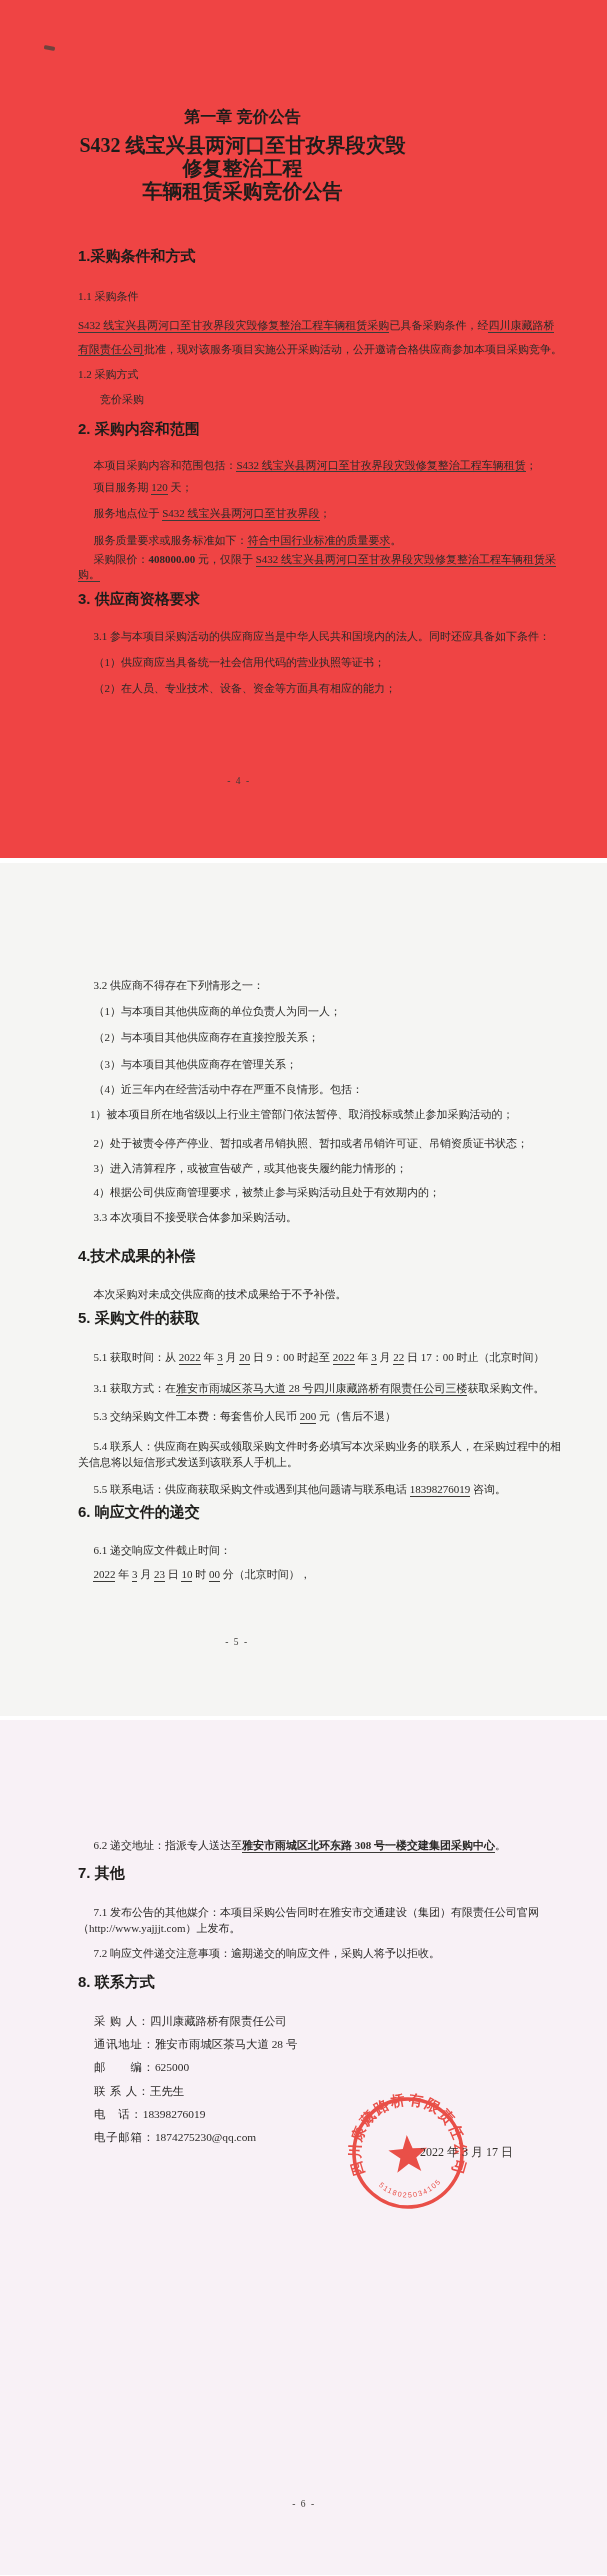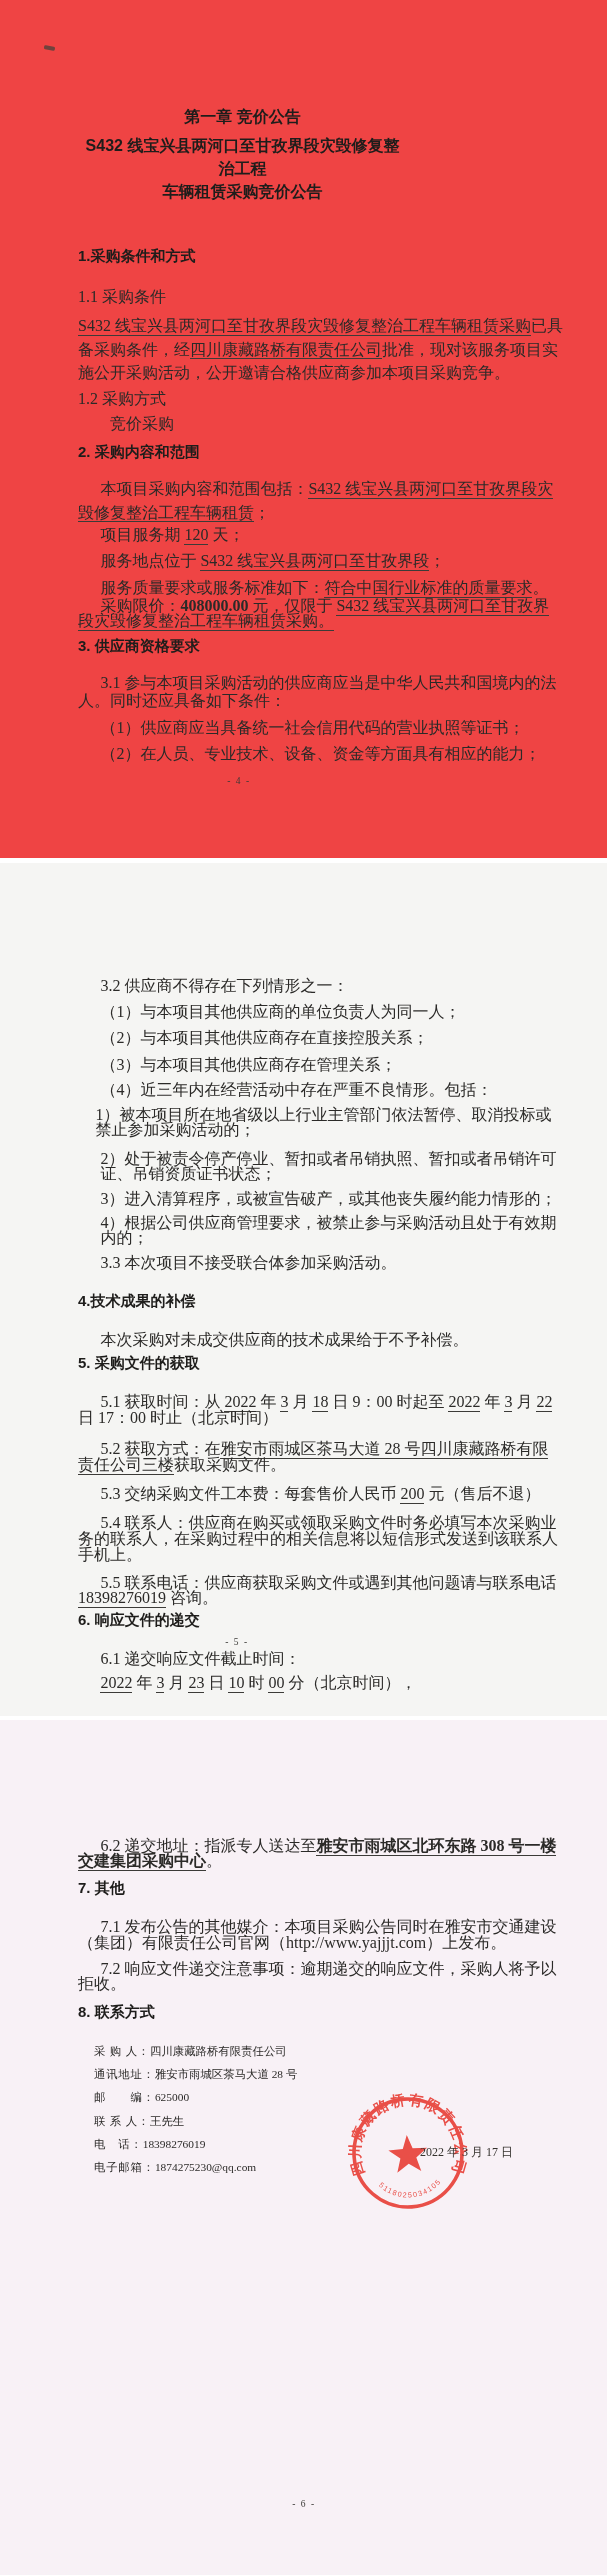--- a/index.html
+++ b/index.html
@@ -4,23 +4,23 @@
 <style>
   html,body{margin:0;padding:0;background:#ffffff;}
   .canvas{width:607px;font-family:"Liberation Serif","DejaVu Serif",serif;color:#2b2a28;}
   .page{position:relative;width:607px;box-sizing:border-box;padding-left:78px;padding-right:44px;overflow:hidden;}
   .pg1{height:858px;background:#ef4444;padding-top:108px;}
   .pg2{height:853px;background:#f5f5f3;padding-top:115px;}
   .pg3{height:855px;background:#f8f1f6;padding-top:118px;}
   .gap{height:4.6px;background:#ffffff;box-shadow:0 1.5px 2.3px rgba(0,0,0,.07);}
   .titlewrap{width:329px;text-align:center;}
   .chapter{margin:0;font-family:"Liberation Sans","DejaVu Sans",sans-serif;font-weight:700;font-size:16px;line-height:18px;color:#1e1d1b;}
-  .doctitle{margin-top:7.6px;font-family:Liberation Sans, sans-serif;font-weight:700;font-size:16px;line-height:23px;color:#1e1d1b;}
+  .doctitle{margin-top:7.6px;font-family:Liberation Serif, serif;font-weight:700;font-size:20px;line-height:23px;color:#1e1d1b;}
   .h{margin:0;font-family:"Liberation Sans","DejaVu Sans",sans-serif;font-weight:700;font-size:15px;line-height:20px;color:#1e1d1b;}
-  .b{margin:0;font-size:16px;line-height:15px;}
+  .b{margin:0;font-size:11px;line-height:15px;}
   .w{line-height:23.5px;}          
   .w2{line-height:18px;}         
   .t{line-height:16px;}          
   .tt{line-height:14.4px;}         
   .ind{text-indent:1.4em;}
   .u{border-bottom:0.8px solid #3c3b38;padding-bottom:0.8px;}
   .b7{font-weight:700;}
   .pageno{position:absolute;font-size:9.5px;letter-spacing:1.5px;color:#3a3936;}
   .row{margin-top:8.3px;font-size:11.4px;line-height:15px;padding-left:1.4em;}
   .row .lab{letter-spacing:0.8px;}
@@ -78,22 +78,22 @@
     <p class="b" style="margin-top:13.7px;padding-left:1.4em;">2）处于被责令停产停业、暂扣或者吊销执照、暂扣或者吊销许可证、吊销资质证书状态；</p>
     <p class="b" style="margin-top:10px;padding-left:1.4em;">3）进入清算程序，或被宣告破产，或其他丧失履约能力情形的；</p>
     <p class="b" style="margin-top:9px;padding-left:1.4em;">4）根据公司供应商管理要求，被禁止参与采购活动且处于有效期内的；</p>
 
     <p class="b ind" style="margin-top:10px;">3.3 本次项目不接受联合体参加采购活动。</p>
 
     <h2 class="h" style="margin-top:21px;">4.技术成果的补偿</h2>
     <p class="b ind" style="margin-top:20.5px;">本次采购对未成交供应商的技术成果给于不予补偿。</p>
 
     <h2 class="h" style="margin-top:6.8px;">5. 采购文件的获取</h2>
-    <p class="b t ind" style="margin-top:21px;"><span>5.1 获取时间：从 </span><span class="u">2022</span><span> 年 </span><span class="u">3</span><span> 月 </span><span class="u">18</span><span> 日 9：00 时起至 </span><span class="u">2022</span><span> 年 </span><span class="u">3</span><span> 月 </span><span class="u">22</span><span> 日 17：00 时止（北京时间）</span></p>
-    <p class="b t ind" style="margin-top:14.4px;"><span>5.2  获取方式：在</span><span class="u">雅安市雨城区茶马大道 28 号四川康藏路桥有限责任公司三楼</span><span>获取采购文件。</span></p>
+    <p class="b t ind" style="margin-top:21px;"><span>5.1 获取时间：从 </span><span class="u">2022</span><span> 年 </span><span class="u">3</span><span> 月 </span><span class="u">20</span><span> 日 9：00 时起至 </span><span class="u">2022</span><span> 年 </span><span class="u">3</span><span> 月 </span><span class="u">22</span><span> 日 17：00 时止（北京时间）</span></p>
+    <p class="b t ind" style="margin-top:14.4px;"><span>3.1  获取方式：在</span><span class="u">雅安市雨城区茶马大道 28 号四川康藏路桥有限责任公司三楼</span><span>获取采购文件。</span></p>
     <p class="b ind" style="margin-top:13.7px;"><span>5.3 交纳采购文件工本费：每套售价人民币 </span><span class="u">200</span><span> 元（售后不退）</span></p>
     <p class="b t ind" style="margin-top:13.7px;">5.4 联系人：供应商在购买或领取采购文件时务必填写本次采购业务的联系人，在采购过程中的相关信息将以短信形式发送到该联系人手机上。</p>
     <p class="b ind" style="margin-top:12px;"><span>5.5 联系电话：供应商获取采购文件或遇到其他问题请与联系电话 </span><span class="u">18398276019</span><span> 咨询。</span></p>
 
     <h2 class="h" style="margin-top:5.3px;">6. 响应文件的递交</h2>
     <p class="b ind" style="margin-top:20.5px;">6.1 递交响应文件截止时间：</p>
     <p class="b" style="margin-top:9px;padding-left:1.4em;"><span class="u">2022</span><span> 年 </span><span class="u">3</span><span> 月 </span><span class="u">23</span><span> 日 </span><span class="u">10</span><span> 时 </span><span class="u">00</span><span> 分（北京时间），</span></p>
 
     <div class="pageno" style="top:774px;left:237px;transform:translateX(-50%);">- 5 -</div>
   </section>

